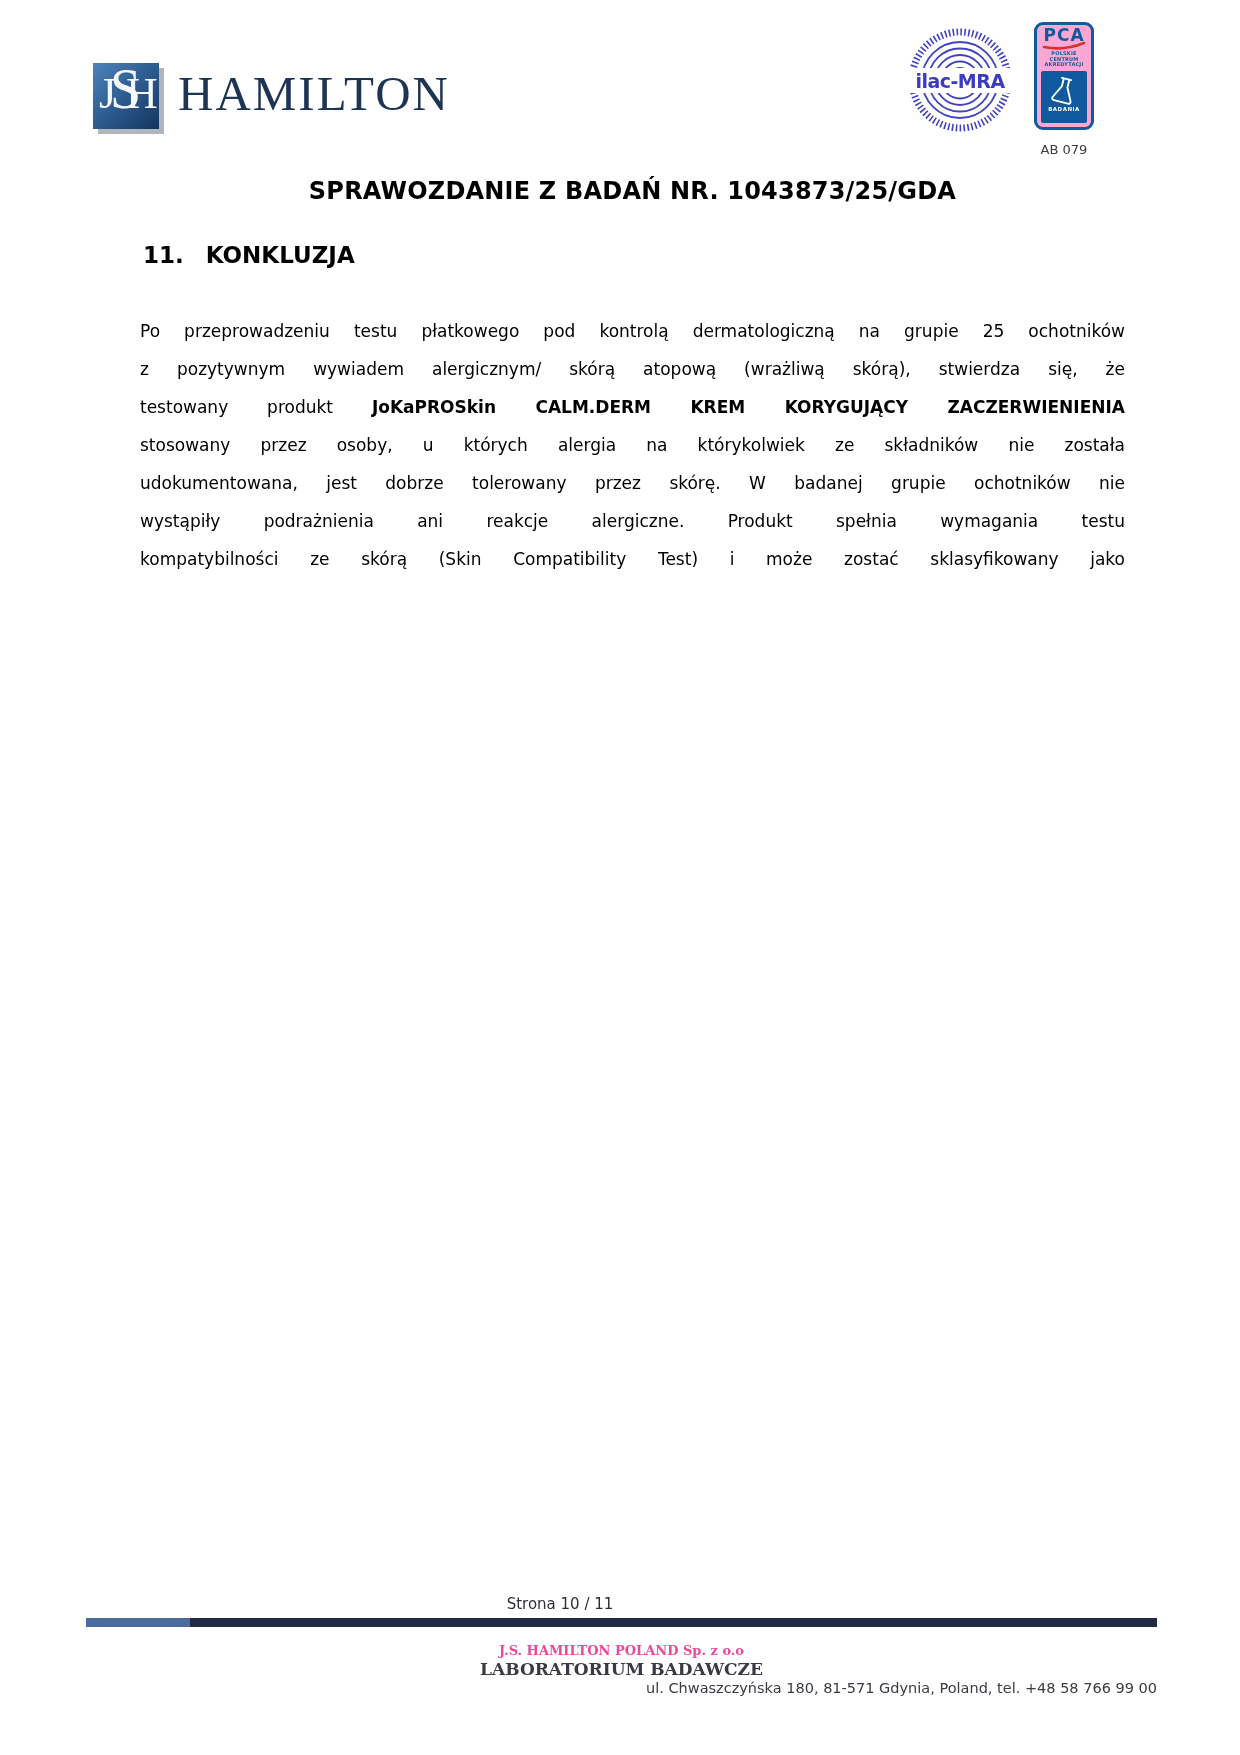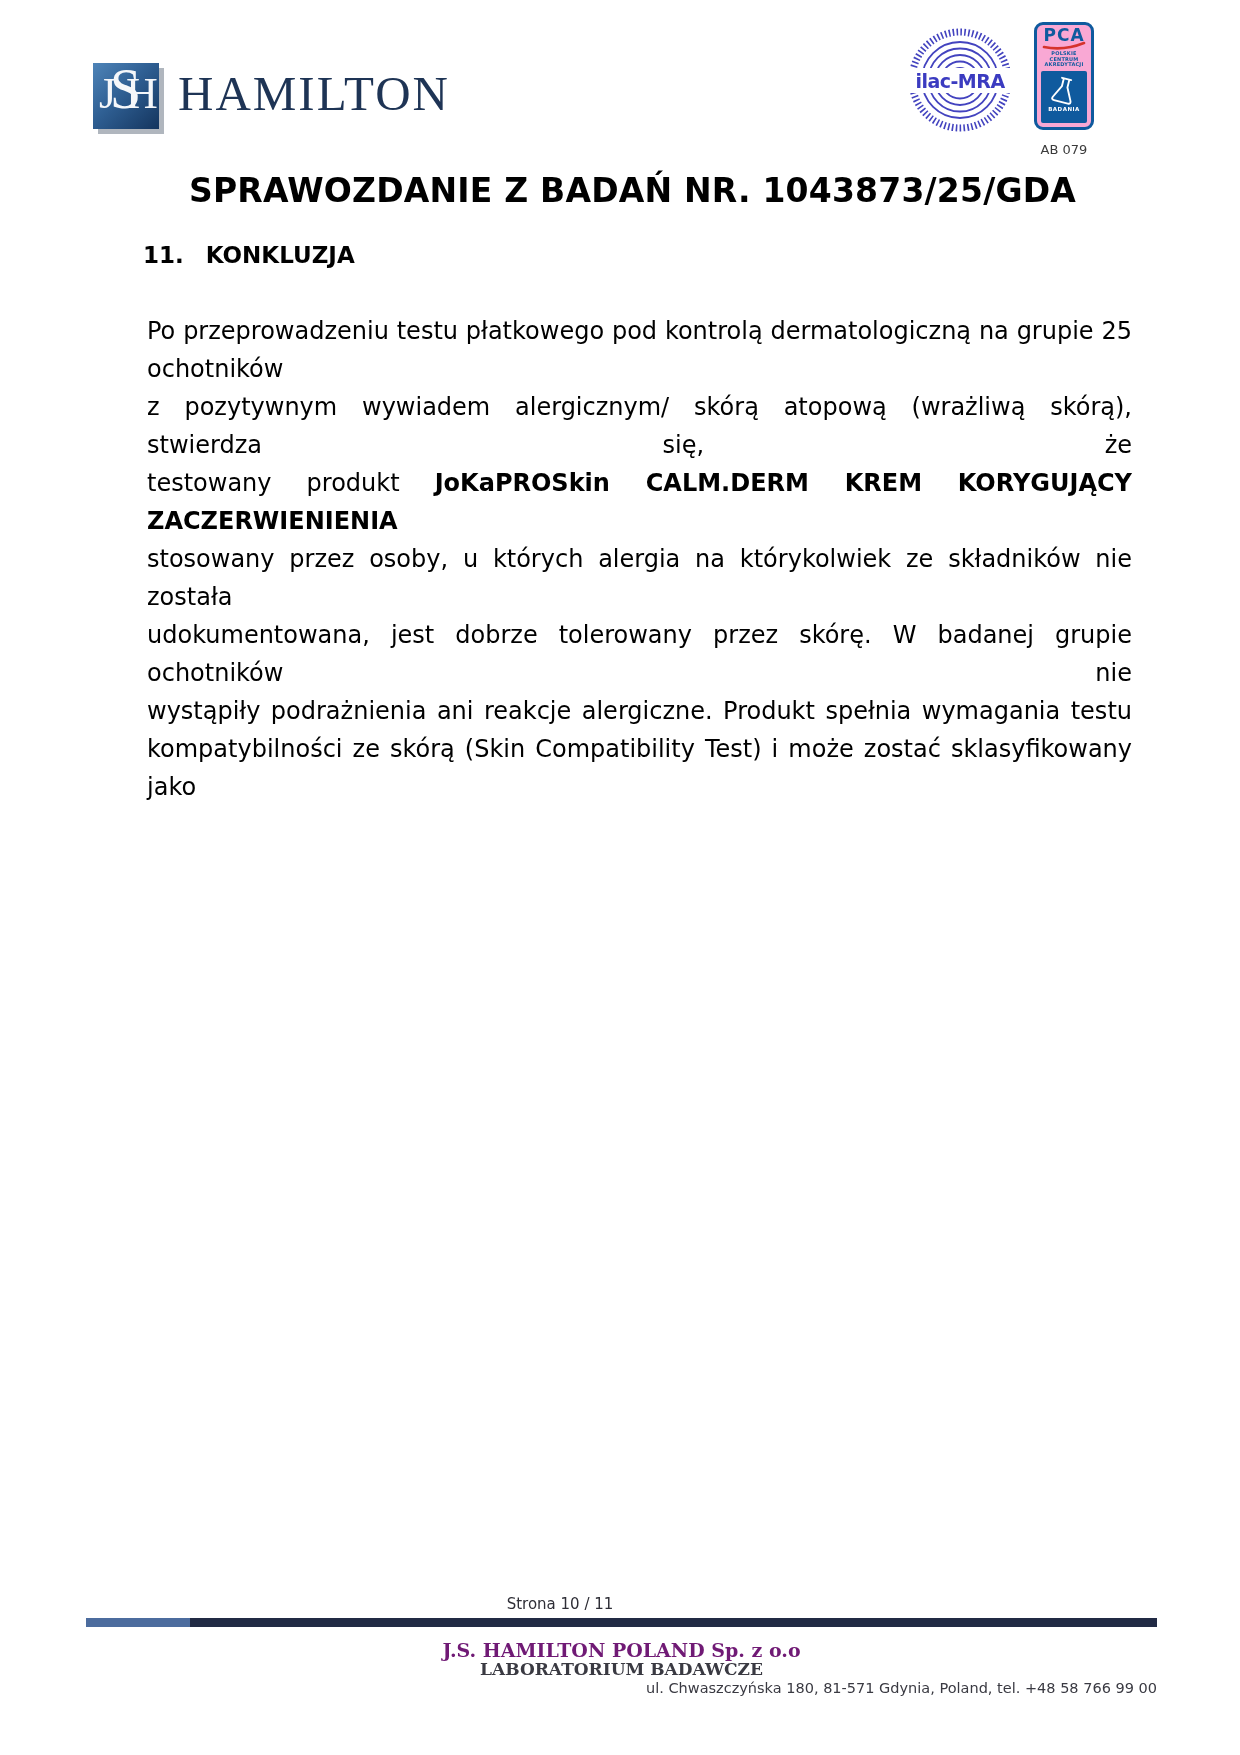--- a/index.html
+++ b/index.html
@@ -25,35 +25,35 @@
   .pca-acronym{font-size:17px;font-weight:bold;color:#0f5a9e;letter-spacing:1px;line-height:15px;}
   .pca-swoosh{display:block;margin:-2px auto 0 auto;}
   .pca-org{font-size:5px;line-height:5.5px;font-weight:bold;color:#0f5a9e;letter-spacing:.2px;margin-top:1px;}
   .pca-square{width:46px;height:52px;margin:3px auto 0 auto;background:#0f5a9e;border-radius:2px;
       display:flex;flex-direction:column;align-items:center;justify-content:flex-start;padding-top:3px;box-sizing:border-box;}
   .pca-scope{font-size:5.5px;font-weight:bold;color:#fff;letter-spacing:.5px;margin-top:1px;}
   .pca-number{font-size:13px;color:#3b3b3b;margin-top:12px;font-family:"DejaVu Sans",sans-serif;}
 
   
   .title{position:absolute;left:140px;top:176px;width:985px;margin:0;text-align:center;
-      font-size:33px;font-weight:bold;line-height:30px;letter-spacing:.2px;}
+      font-size:24px;font-weight:bold;line-height:30px;letter-spacing:.2px;}
   .section{position:absolute;left:135px;top:232px;margin:8px;font-size:23px;font-weight:bold;line-height:30px;}
   .sec-num{display:inline-block;margin-right:22px;}
-  .conclusion{position:absolute;left:140px;top:312px;width:985px;font-size:24px;line-height:38px;color:#000;margin-left:7px;}
+  .conclusion{position:absolute;left:140px;top:312px;width:985px;font-size:17px;line-height:38px;color:#000;}
   .para-line{width:100%;}
   .para-line.just{text-align:justify;text-align-last:justify;}
   .para-line .b{font-weight:bold;}
 
   
   .strona{position:absolute;left:140px;top:1594px;width:840px;text-align:center;
       font-size:15px;color:#2e2e36;line-height:20px;}
   .bar{position:absolute;left:86px;top:1618px;width:1071px;height:9px;background:#212a44;}
   .bar-light{position:absolute;left:0;top:0;width:104px;height:9px;background:#4c6c9e;display:block;}
   .f-company{position:absolute;left:86px;top:1641px;width:1071px;text-align:center;
-      font-family:"DejaVu Serif",serif;font-weight:bold;font-size:19px;line-height:19px;color:#701a75;}
+      font-family:"DejaVu Serif",serif;font-weight:bold;font-size:13px;line-height:19px;color:#ec4899;}
   .f-dept{position:absolute;left:86px;top:1660px;width:1071px;text-align:center;
       font-family:"DejaVu Serif",serif;font-weight:bold;font-size:17px;line-height:19px;color:#3a3a42;}
   .f-addr{position:absolute;left:86px;top:1680px;width:1071px;text-align:right;
       font-size:14.5px;line-height:17px;color:#3a3a42;}
 </style>
 </head>
 <body>
 
 <div class="page">
 

